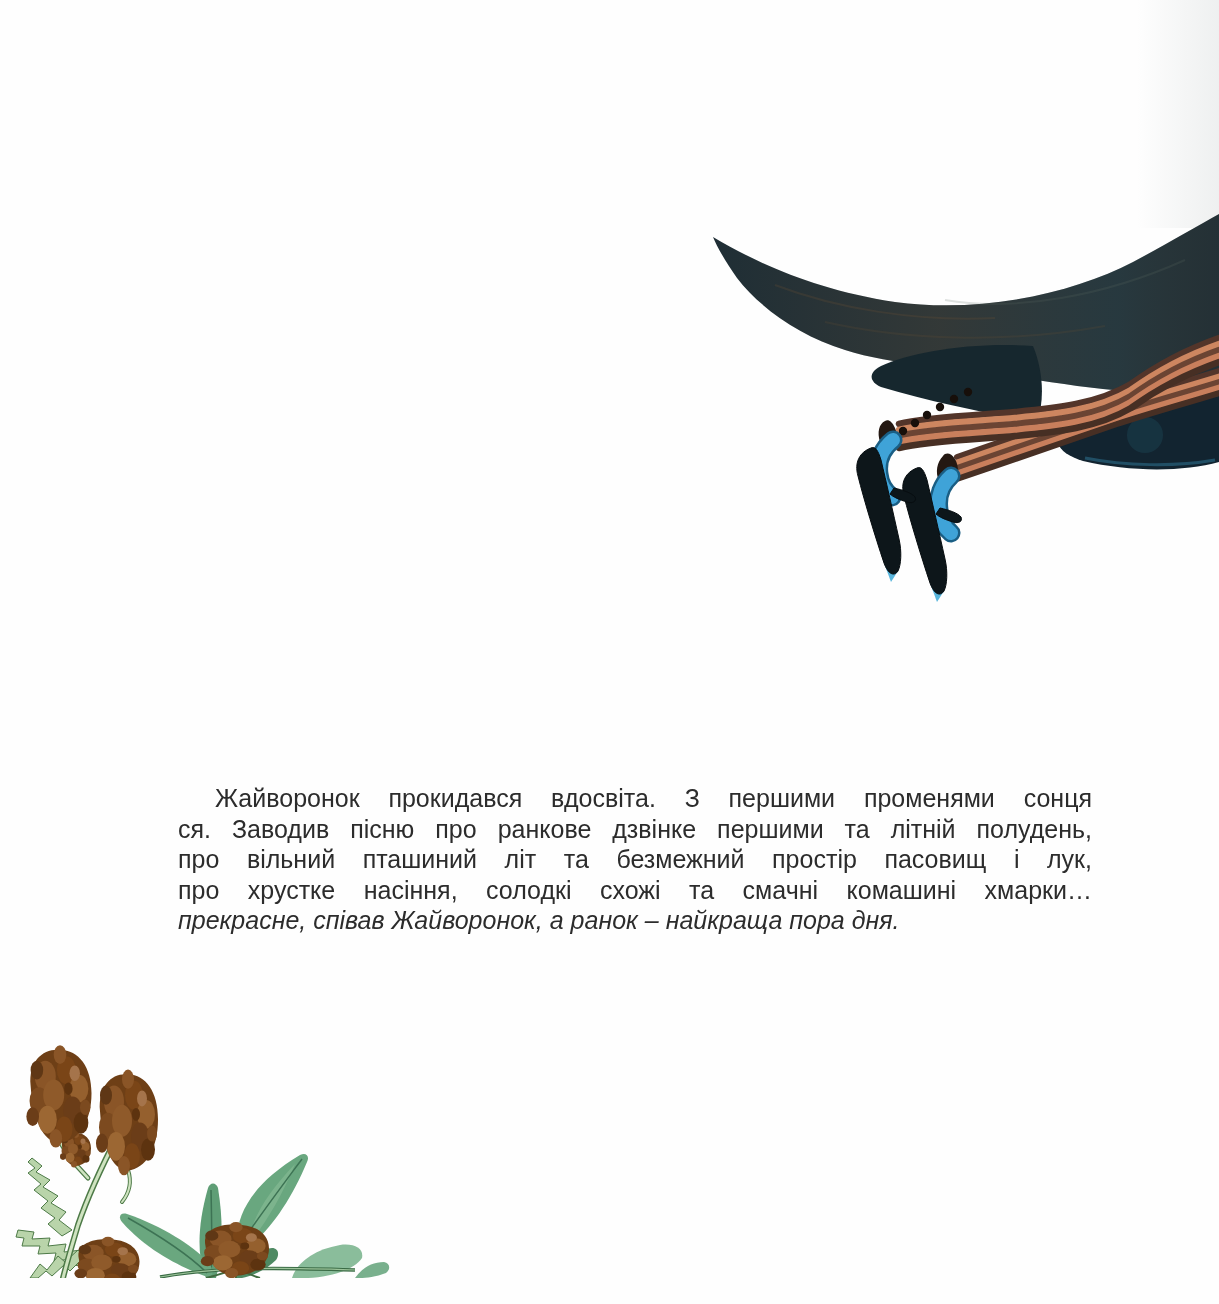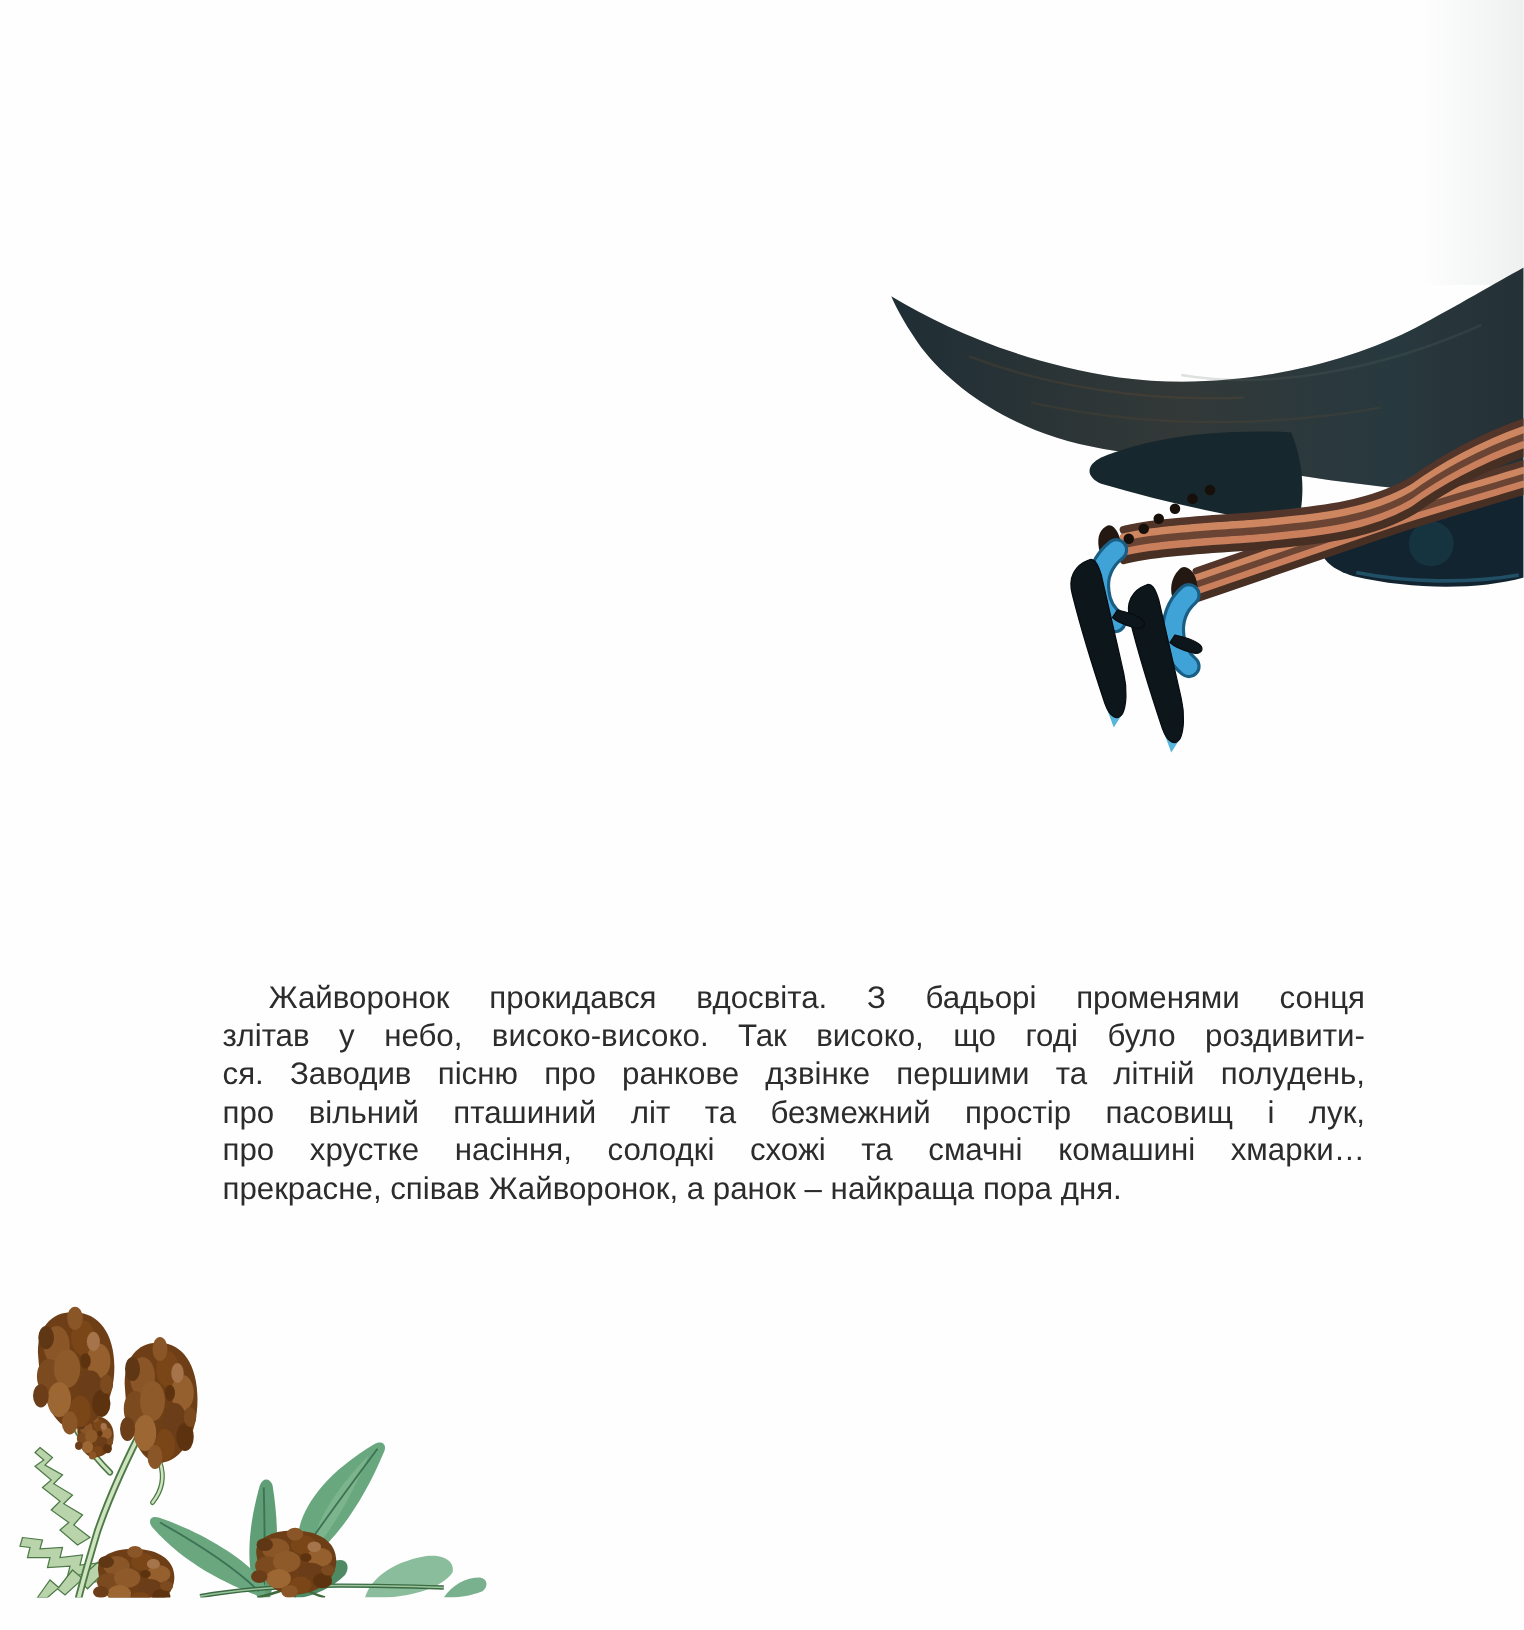--- a/index.html
+++ b/index.html
@@ -18,21 +18,21 @@
   .story{
     position:absolute;left:178px;top:783px;width:914px;
     font-size:25px;color:#2c2c2c;
   }
   .story .line{
     height:30.5px;line-height:30.5px;
     text-align:justify;text-align-last:justify;
     white-space:nowrap;
   }
   .story .line.first{text-indent:37px;}
-  .story .line.last{text-align:center;text-align-last:left;}
+  .story .line.last{text-align:center;text-align-last:left;font-style:italic;}
 </style>
 </head>
 <body>
 
 <div class="corner-shade"></div>
 
 <svg class="bird-illustration" viewBox="0 0 534 405" xmlns="http://www.w3.org/2000/svg">
   <defs>
     <linearGradient id="bodyTex" x1="0" y1="0" x2="1" y2="0">
       <stop offset="0" stop-color="#7a5e40" stop-opacity="0"></stop>
@@ -104,22 +104,21 @@
     <use href="#toeTip" fill="#58b5dc" stroke="none"></use>
     <use href="#toeTip" transform="translate(46,20)" fill="#58b5dc" stroke="none"></use>
     <use href="#shoeU" fill="#0d161a"></use>
     <use href="#shoeU" transform="translate(46,20)" fill="#0d161a"></use>
     <use href="#heelTab" fill="#0d161a"></use>
     <use href="#heelTab" transform="translate(46,20)" fill="#0d161a"></use>
   </g>
 </svg>
 
 <div class="story">
-  <div class="line first">Жайворонок прокидався вдосвіта. З бадьорі променями сонця</div>
-  <div class="line">злітав у небо, високо-високо. Так високо, що годі було роздивити-</div>
+  <div class="line first">Жайворонок прокидався вдосвіта. З першими променями сонця</div>
   <div class="line">ся. Заводив пісню про ранкове дзвінке першими та літній полудень,</div>
   <div class="line">про вільний пташиний літ та безмежний простір пасовищ і лук,</div>
   <div class="line">про хрустке насіння, солодкі схожі та смачні комашині хмарки…</div>
   <div class="line last">прекрасне, співав Жайворонок, а ранок – найкраща пора дня.</div>
 </div>
 
 <svg class="plant-illustration" viewBox="0 0 395 238" xmlns="http://www.w3.org/2000/svg">
   <defs>
     <g id="cl">
       <path d="M -28 -8 C -30 -24 -16 -32 0 -31 C 18 -31 30 -20 30 -3 C 30 15 18 28 0 29 C -17 29 -26 12 -28 -8 Z" fill="#6e3f16"></path>

